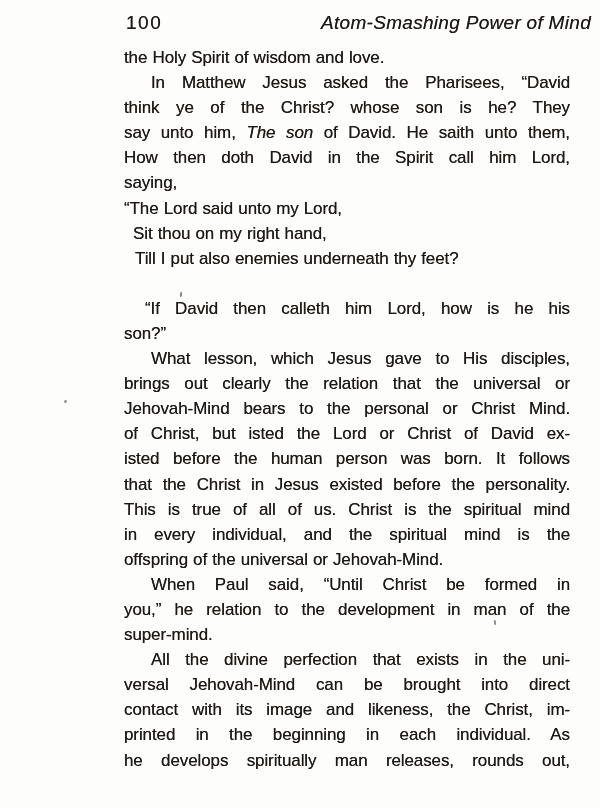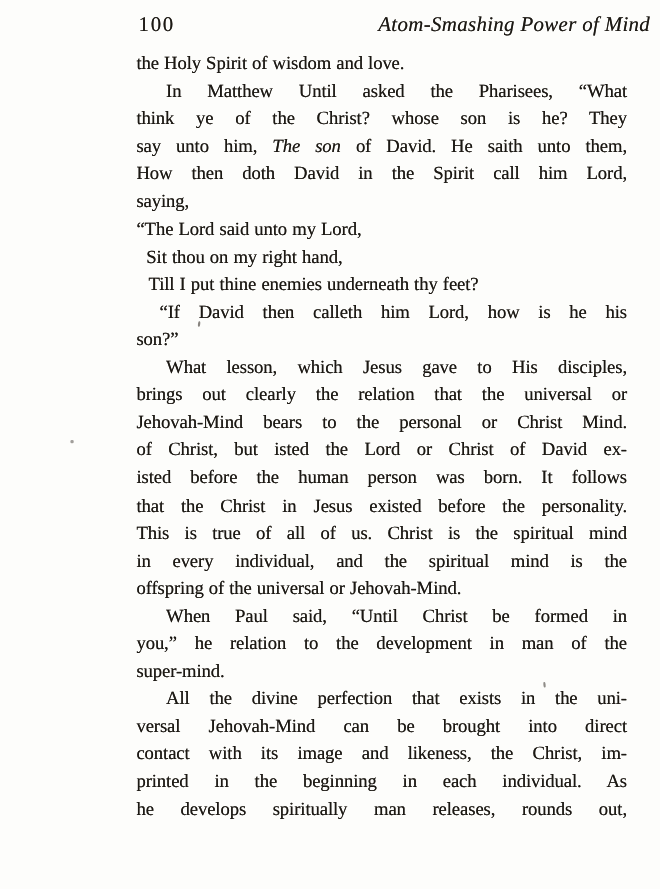--- a/index.html
+++ b/index.html
@@ -8,21 +8,21 @@
     width: 600px;
     height: 808px;
     overflow: hidden;
     background: #fdfdfb;
   }
   .book-page {
     position: relative;
     width: 600px;
     height: 808px;
     background: #fdfdfb;
-    font-family: Liberation Serif, serif;
+    font-family: Liberation Sans, sans-serif;
     color: #1c1914;
   }
   .running-header {
     position: absolute;
     top: 12px;
     left: 126px;
     right: 9px;
     display: flex;
     justify-content: space-between;
     align-items: baseline;
@@ -74,29 +74,29 @@
 
 <div class="book-page">
 
   <div class="running-header">
     <span class="page-number">100</span>
     <span class="running-title">Atom-Smashing Power of Mind</span>
   </div>
 
   <div class="text-block">
       <div class="line"><span>the Holy Spirit of wisdom and love.</span></div>
-      <div class="line fill" style="text-indent: 27px;"><span>In Matthew Until asked the Pharisees, “What</span></div>
+      <div class="line fill" style="text-indent: 27px;"><span>In Matthew Jesus asked the Pharisees, “David</span></div>
       <div class="line fill"><span>think ye of the Christ? whose son is he? They</span></div>
       <div class="line fill"><span>say unto him, </span><span class="it">The son</span><span> of David. He saith unto them,</span></div>
       <div class="line fill"><span>How then doth David in the Spirit call him Lord,</span></div>
       <div class="line"><span>saying,</span></div>
       <div class="line"><span>“The Lord said unto my Lord,</span></div>
       <div class="line" style="text-indent: 9px;"><span>Sit thou on my right hand,</span></div>
-      <div class="line" style="text-indent: 11px;"><span>Till I put thine enemies underneath thy feet?</span></div>
-      <div class="line fill" style="text-indent: 21px;"><span>“If David then calleth him Lord, how is he his</span></div>
+      <div class="line" style="text-indent: 11px;"><span>Till I put also enemies underneath thy feet?</span></div>
+      <div class="line fill" style="text-indent: 21px; margin-top: 25px;"><span>“If David then calleth him Lord, how is he his</span></div>
       <div class="line"><span>son?”</span></div>
       <div class="line fill" style="text-indent: 27px;"><span>What lesson, which Jesus gave to His disciples,</span></div>
       <div class="line fill"><span>brings out clearly the relation that the universal or</span></div>
       <div class="line fill"><span>Jehovah-Mind bears to the personal or Christ Mind.</span></div>
       <div class="line fill"><span>of Christ, but isted the Lord or Christ of David ex-</span></div>
       <div class="line fill"><span>isted before the human person was born. It follows</span></div>
       <div class="line fill"><span>that the Christ in Jesus existed before the personality.</span></div>
       <div class="line fill"><span>This is true of all of us. Christ is the spiritual mind</span></div>
       <div class="line fill"><span>in every individual, and the spiritual mind is the</span></div>
       <div class="line"><span>offspring of the universal or Jehovah-Mind.</span></div>

